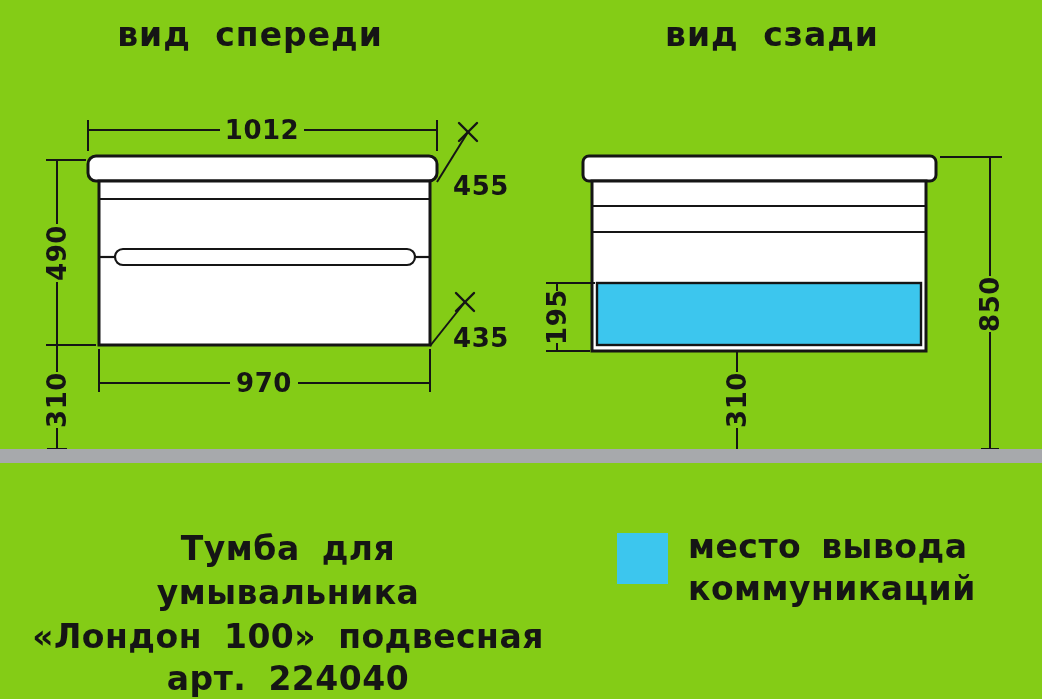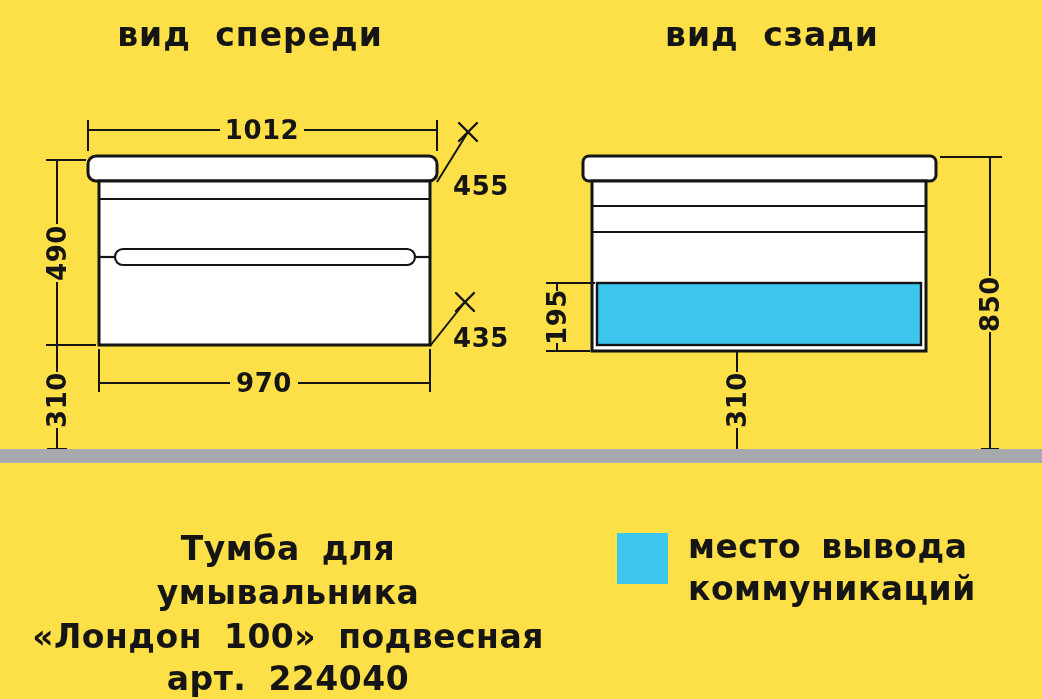--- a/index.html
+++ b/index.html
@@ -1,16 +1,16 @@
 <!DOCTYPE html>
 <html><head>
 <meta charset="utf-8">
 <style>
   html,body{margin:0;padding:0;background:#ffffff;width:1042px;height:699px;overflow:hidden;}
-  .stage{position:relative;width:1042px;height:699px;background:#fde047;}
+  .stage{position:relative;width:1042px;height:699px;background:#84cc16;}
   svg{display:block;}
   text{font-family:"DejaVu Sans","Liberation Sans",sans-serif;fill:#151515;}
   .t-title{font-size:33px;font-weight:700;letter-spacing:1px;word-spacing:12px;}
   .t-dim{font-size:26px;font-weight:700;letter-spacing:0.5px;}
   .t-caption{font-size:33px;font-weight:700;letter-spacing:0.5px;word-spacing:10px;}
   .t-legend{font-size:33px;font-weight:700;letter-spacing:0.5px;word-spacing:8px;}
   .ol{fill:#ffffff;stroke:#151515;stroke-width:3;}
   .il{fill:none;stroke:#151515;stroke-width:2.2;}
   .dl{fill:none;stroke:#151515;stroke-width:2;}
   .xl{fill:none;stroke:#151515;stroke-width:2.4;stroke-linecap:round;}

